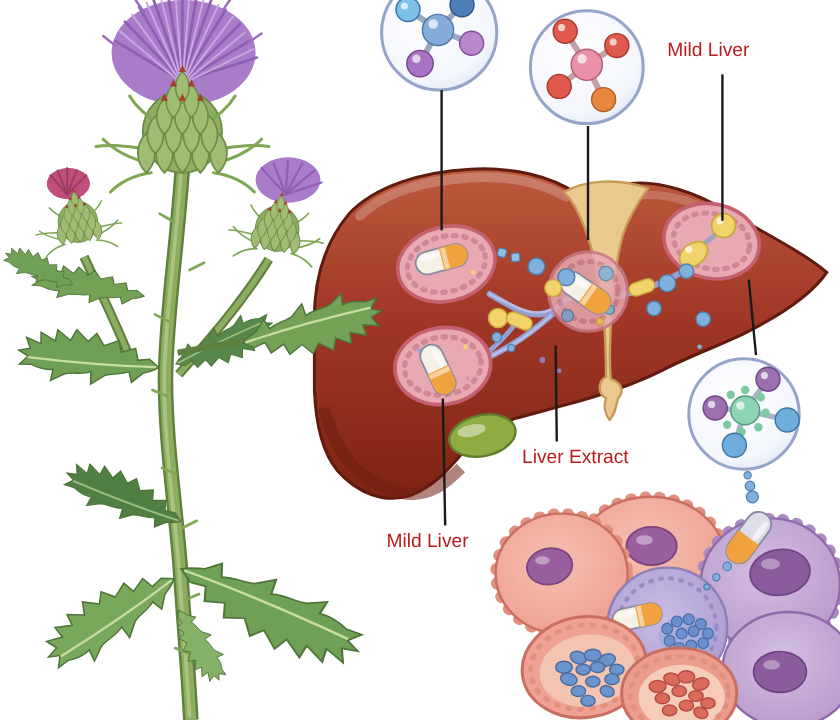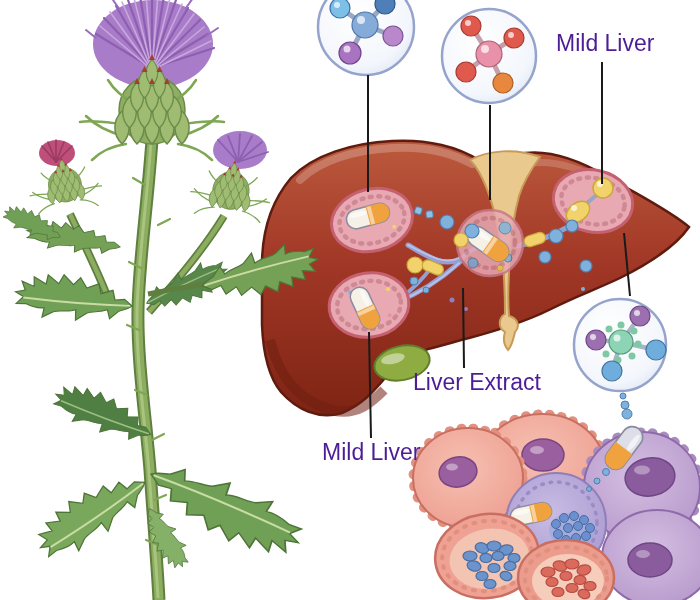--- a/index.html
+++ b/index.html
@@ -1,22 +1,22 @@
 <!DOCTYPE html>
 <html><head>
 <meta charset="utf-8">
 <style>
   html,body{margin:0;padding:0;background:#fff;}
   .canvas{position:relative;width:700px;height:600px;background:#fff;overflow:hidden;
           font-family:"Liberation Sans", sans-serif;}
   .canvas svg{position:absolute;left:0;top:0;}
-  .fig-label{position:absolute;color:#4c1d95;font-size:23px;line-height:22px;
+  .fig-label{position:absolute;color:#b91c1c;font-size:16px;line-height:22px;
              font-family:"Liberation Sans", sans-serif;white-space:nowrap;}
   #label-mild-liver{left:556px;top:32px;}
-  #label-liver-extract{left:413px;top:371px;}
+  #label-liver-extract{left:435px;top:371px;}
   #label-mild-ttiske{left:322px;top:441px;}
 </style>
 </head>
 <body>
 
 <div class="canvas">
 <svg width="700" height="600" viewBox="0 0 700 600">
   <defs>
     <linearGradient id="liverGrad" x1="0" y1="0" x2="0" y2="1">
       <stop offset="0" stop-color="#BC5A3D"></stop>

